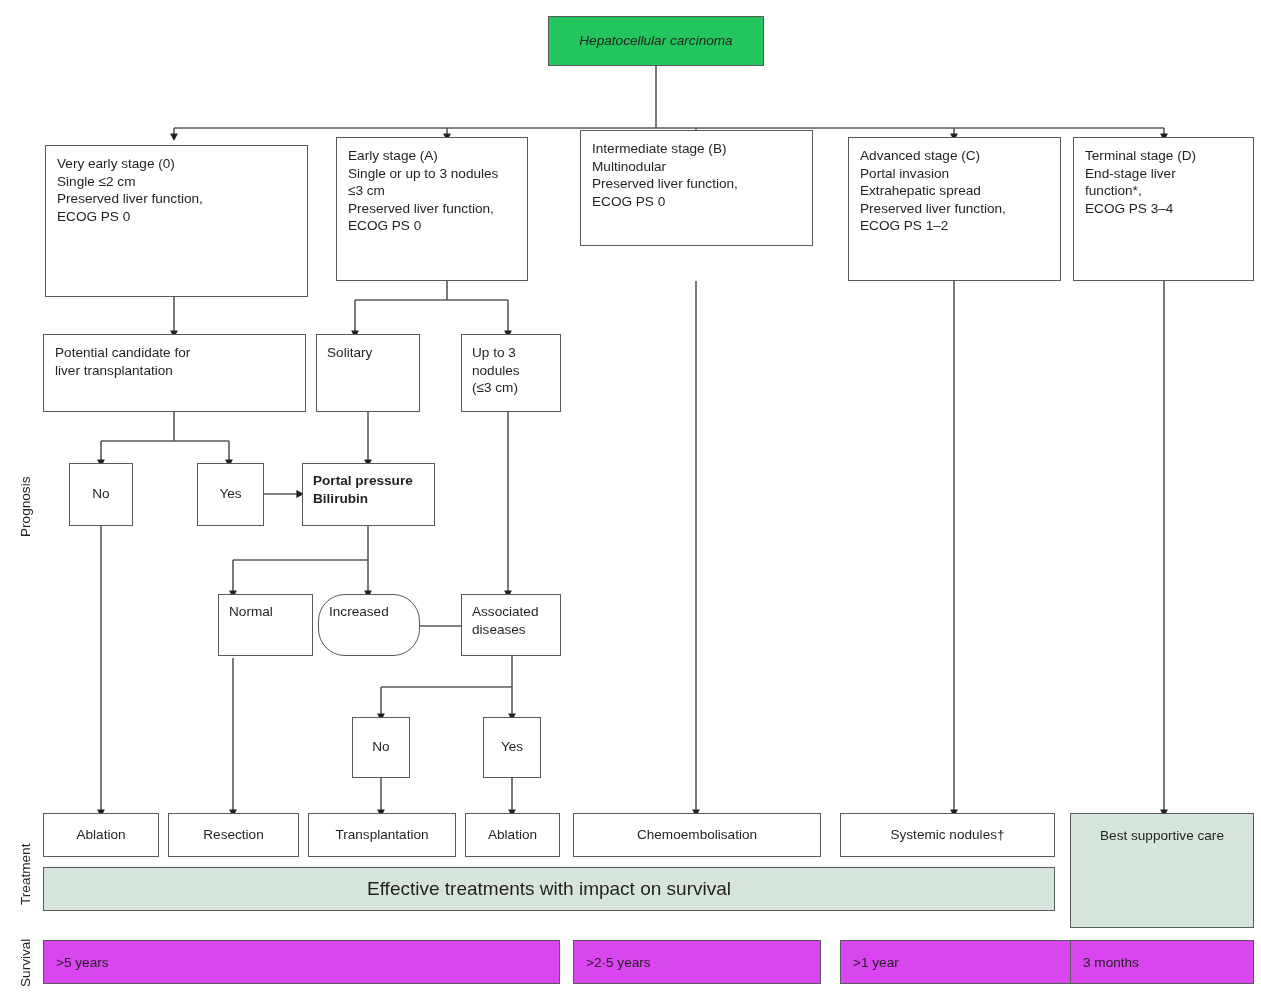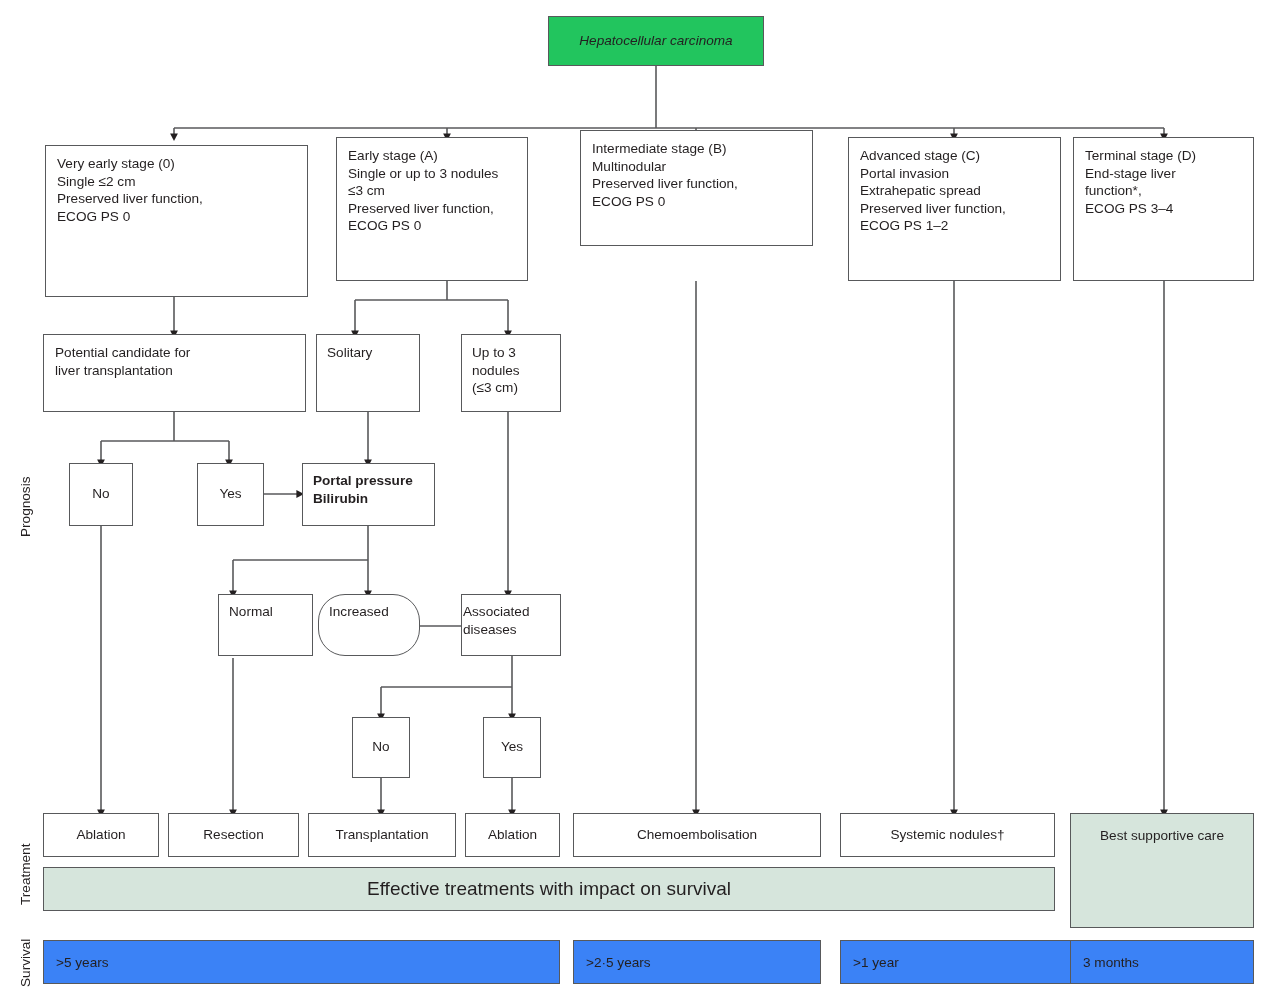--- a/index.html
+++ b/index.html
@@ -32,21 +32,21 @@
   .band{
     position:absolute;box-sizing:border-box;
     border:1.6px solid #58595b;
     background:#d6e5dc;
     display:flex;align-items:center;justify-content:center;
     font-size:19px;color:#231f20;
   }
   .surv{
     position:absolute;box-sizing:border-box;
     border:1.6px solid #58595b;
-    background:#3b82f6;
+    background:#d946ef;
     display:flex;align-items:center;
     padding-left:12px;
     font-size:13.6px;color:#231f20;
   }
 
   .sidelabel{
     position:absolute;
     font-size:13.6px;
     color:#231f20;
     transform:rotate(-90deg);
@@ -160,21 +160,21 @@
 
   <div class="box center" style="left:197px;top:463px;width:67px;height:63px;">Yes</div>
 
   <div class="box" style="left:302px;top:463px;width:133px;height:63px;padding:8px 10px;font-weight:bold;">Portal pressure
 Bilirubin</div>
 
   <div class="box" style="left:186px;top:594px;width:95px;height:62px;padding:8px 10px;margin-left:32px;">Normal</div>
 
   <div class="box" style="left:318px;top:594px;width:102px;height:62px;padding:8px 10px;border-radius:27px;">Increased</div>
 
-  <div class="box" style="left:461px;top:594px;width:100px;height:62px;padding:8px 1px;">Associated
+  <div class="box" style="left:461px;top:594px;width:100px;height:62px;padding:8px 10px;">Associated
 diseases</div>
 
   <div class="box center" style="left:352px;top:717px;width:58px;height:61px;">No</div>
 
   <div class="box center" style="left:483px;top:717px;width:58px;height:61px;">Yes</div>
 
   <div class="box tmt" style="left:43px;top:813px;width:116px;height:44px;">Ablation</div>
 
   <div class="box tmt" style="left:168px;top:813px;width:131px;height:44px;">Resection</div>
 

